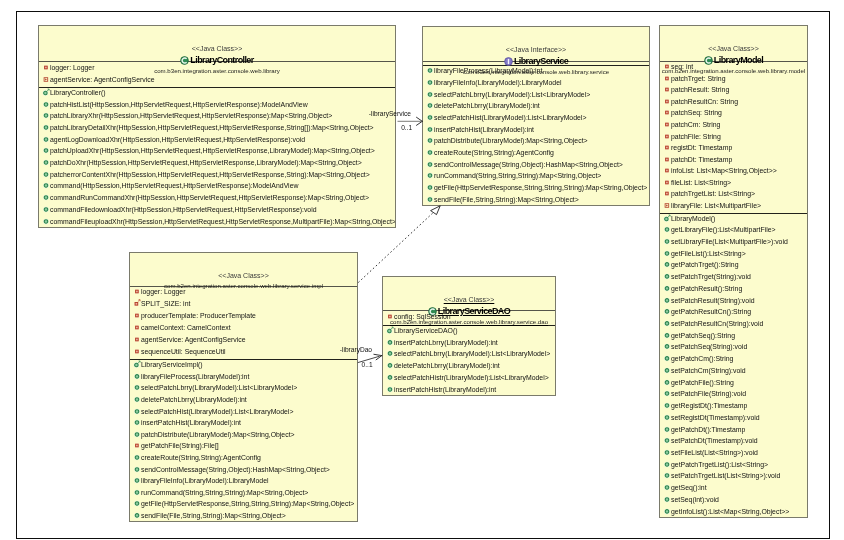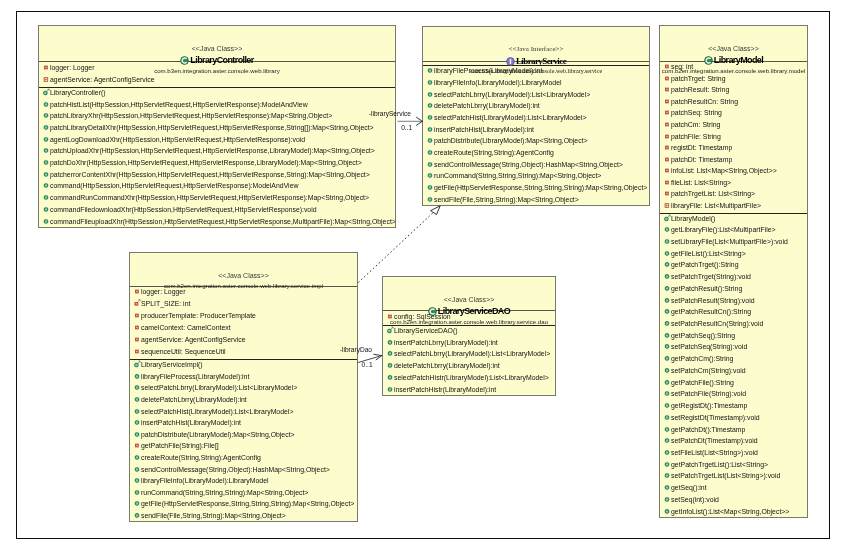--- a/index.html
+++ b/index.html
@@ -134,21 +134,21 @@
     <div class="row" style="height:11.708px;">
       <span class="mk"><svg width="8" height="8" viewBox="0 0 8 8">
               <circle cx="4" cy="4.5" r="2.75" fill="#ddf2de"></circle>
               <circle cx="4" cy="4.5" r="1.75" fill="#8fcda4" stroke="#2b8249" stroke-width="1.05"></circle>
             </svg></span>
       <span class="sig">commandFileuploadXhr(HttpSession,HttpServletRequest,HttpServletResponse,MultipartFile):Map&lt;String,Object&gt;</span>
     </div>
   </div>
 </div>
 <div class="uml-class" style="left:422px;top:26px;width:228px;height:179.5px;">
-  <div class="uml-head" style="height:34.3px;font-family:Liberation Serif, serif;">
+  <div class="uml-head" style="height:34.3px;">
     <div class="stereo">&lt;&lt;Java Interface&gt;&gt;</div>
     <div class="cname"><svg class="cls-ico" width="9" height="9" viewBox="0 0 9 9">
             <circle cx="4.5" cy="4.5" r="3.9" fill="#8379c6" stroke="#554a9c" stroke-width="0.7"></circle>
             <rect x="3.8" y="1.9" width="1.4" height="5.2" fill="#f4f2fc"></rect>
           </svg><span>LibraryService</span></div>
     <div class="pkg">com.b3en.integration.aster.console.web.library.service</div>
   </div>
   <div class="sec" style="height:3.2px;"></div>
   <div class="sec methods">
     <div class="row" style="height:11.667px;">
@@ -671,21 +671,21 @@
     <div class="row" style="height:11.621px;">
       <span class="mk"><svg width="8" height="8" viewBox="0 0 8 8">
               <circle cx="4" cy="4.5" r="2.75" fill="#ddf2de"></circle>
               <circle cx="4" cy="4.5" r="1.75" fill="#8fcda4" stroke="#2b8249" stroke-width="1.05"></circle>
             </svg></span>
       <span class="sig">sendFile(File,String,String):Map&lt;String,Object&gt;</span>
     </div>
   </div>
 </div>
 <div class="uml-class" style="left:382px;top:276px;width:174px;height:120px;">
-  <div class="uml-head" style="height:33.3px;">
+  <div class="uml-head" style="height:33.3px;text-decoration:underline;">
     <div class="stereo">&lt;&lt;Java Class&gt;&gt;</div>
     <div class="cname"><svg class="cls-ico" width="9" height="9" viewBox="0 0 9 9">
             <circle cx="4.5" cy="4.5" r="3.9" fill="#2e8b52" stroke="#1c5e37" stroke-width="0.7"></circle>
             <path d="M6.6 2.8 A2.55 2.55 0 1 0 6.6 6.2" fill="none" stroke="#e9f6ec" stroke-width="1.45"></path>
           </svg><span>LibraryServiceDAO</span></div>
     <div class="pkg">com.b2en.integration.aster.console.web.library.service.dao</div>
   </div>
   <div class="sec">
     <div class="row" style="height:13.5px;">
       <span class="mk"><svg width="8" height="8" viewBox="0 0 8 8">

